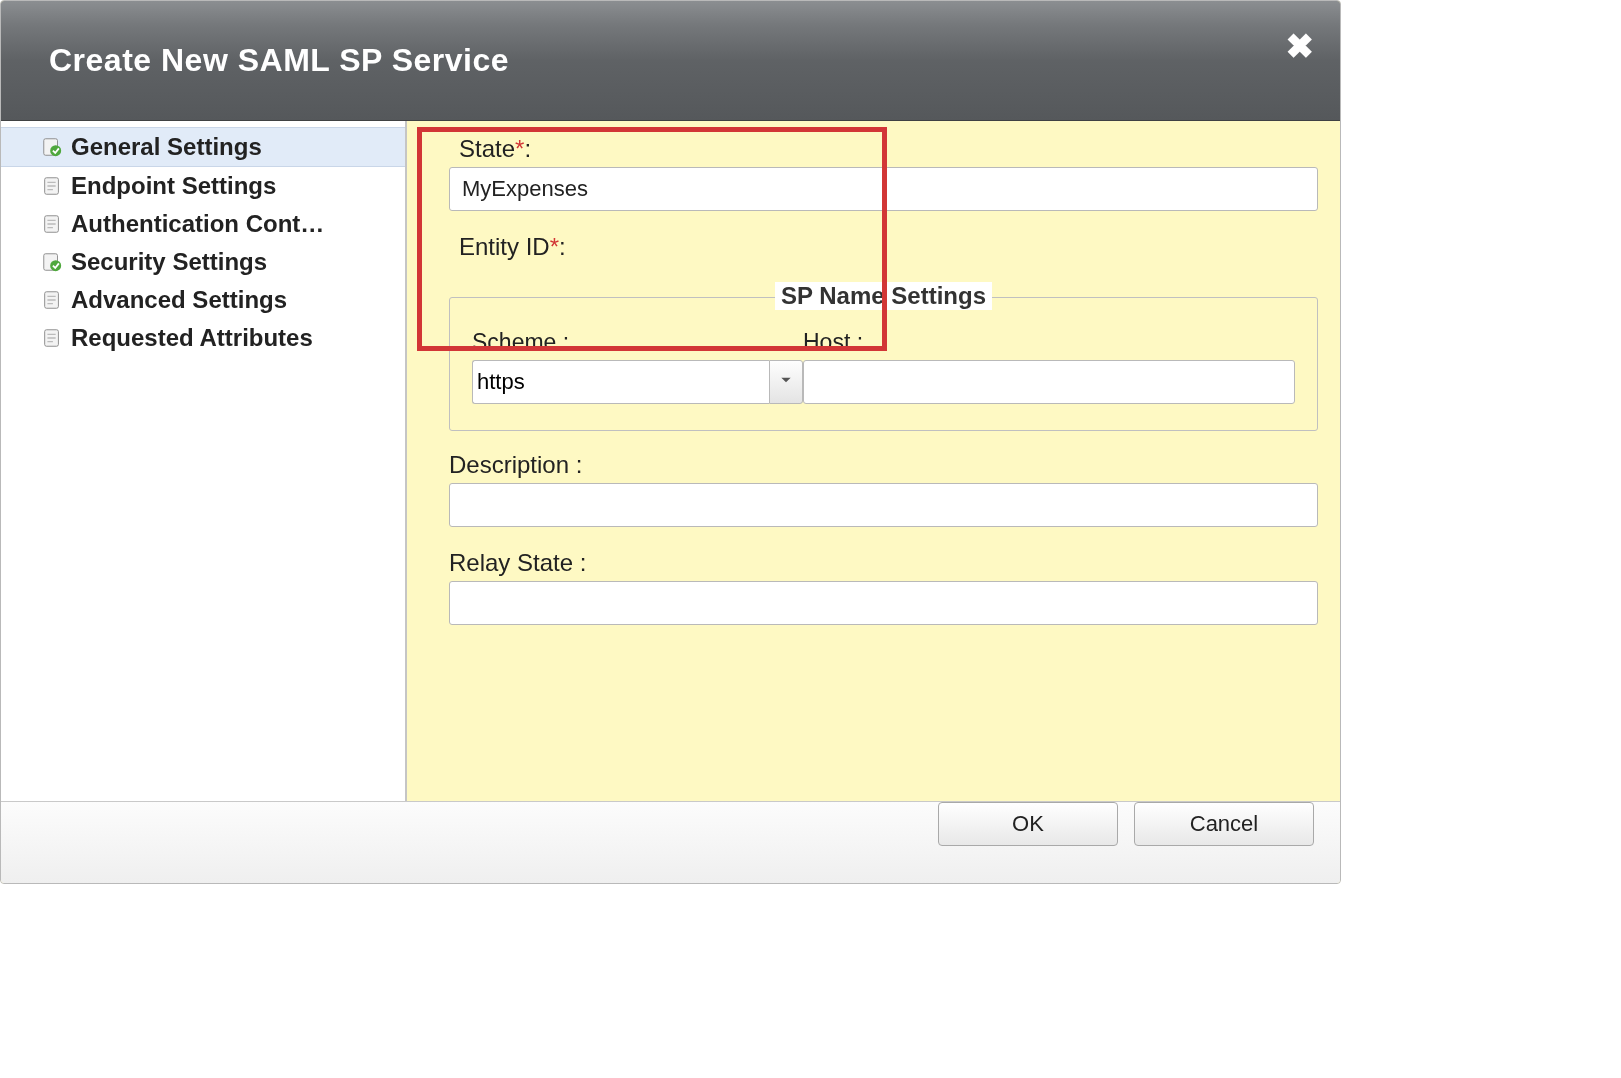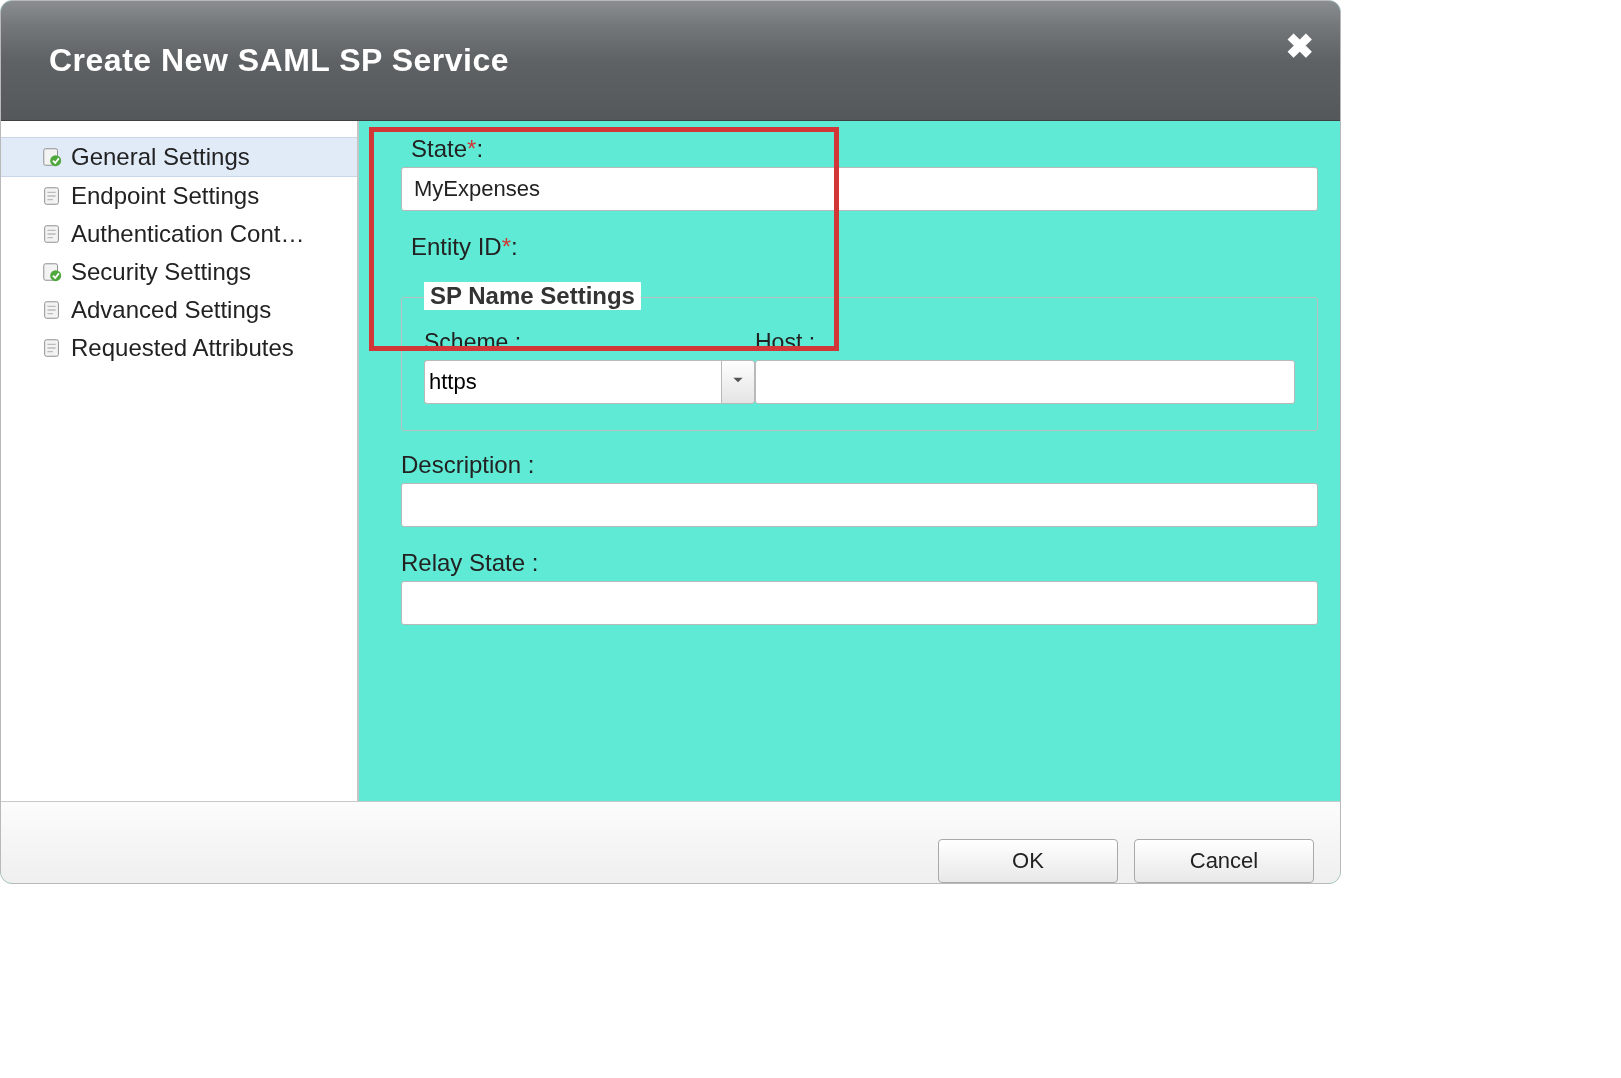--- a/index.html
+++ b/index.html
@@ -1,23 +1,23 @@
 <!DOCTYPE html>
 <html><head>
 <meta charset="utf-8">
 <style>
   * { box-sizing: border-box; margin: 0; padding: 0; }
   html, body { width: 100%; height: 100%; font-family: Arial, Helvetica, sans-serif; background: #fff; }
   .dialog {
     width: 1341px;
     margin: 0;
     border: 1px solid #b9b9b9;
-    border-radius: 12px;
+    border-radius: 4px;
     overflow: hidden;
-    background: #5eead4;
+    background: #fef9c3;
   }
   .dialog-header {
     height: 120px;
     background: linear-gradient(to bottom, #8b8e91 0%, #75787b 20%, #5f6265 50%, #55585b 100%);
     border-bottom: 1px solid #3f4143;
     color: #fff;
     display: flex;
     align-items: center;
     padding: 0 48px;
     position: relative;
@@ -35,24 +35,25 @@
     font-weight: bold;
     color: #fff;
     cursor: pointer;
     line-height: 1;
   }
   .dialog-body {
     display: flex;
     min-height: 680px;
   }
   .sidebar {
-    width: 358px;
+    width: 406px;
     border-right: 2px solid #c5c5c5;
-    padding-top: 16px;
+    padding-top: 6px;
     background: #ffffff;
+    font-weight: bold;
   }
   .sidebar-item {
     display: flex;
     align-items: center;
     gap: 8px;
     padding: 5px 14px 5px 40px;
     font-size: 24px;
     color: #222;
     cursor: pointer;
     white-space: nowrap;
@@ -120,20 +121,21 @@
     position: relative;
   }
   .legend {
     font-size: 24px;
     font-weight: bold;
     color: #333;
     background: #fff;
     padding: 0 6px;
     position: relative;
     top: -1px;
+    text-align: center;
   }
   .sp-row { display: flex; margin-top: 6px; }
   .sp-col { flex: 1; }
   .sp-col.small { flex: 0 0 260px; }
   .sp-label {
     font-size: 23px;
     color: #222;
     display: block;
     margin-bottom: 4px;
   }
@@ -159,21 +161,21 @@
     align-items: center;
     justify-content: center;
     cursor: pointer;
   }
   .dialog-footer {
     height: 82px;
     border-top: 1px solid #c9c9c9;
     background: linear-gradient(to bottom, #fcfcfc, #efefef);
     display: flex;
     justify-content: flex-end;
-    align-items: flex-end;
+    align-items: flex-start;
     gap: 16px;
     padding-right: 26px;
     padding-left: 37px;
   }
   .btn {
     min-width: 180px;
     height: 44px;
     border: 1px solid #a9a9a9;
     border-radius: 4px;
     background: linear-gradient(to bottom, #ffffff, #e8e8e8);

